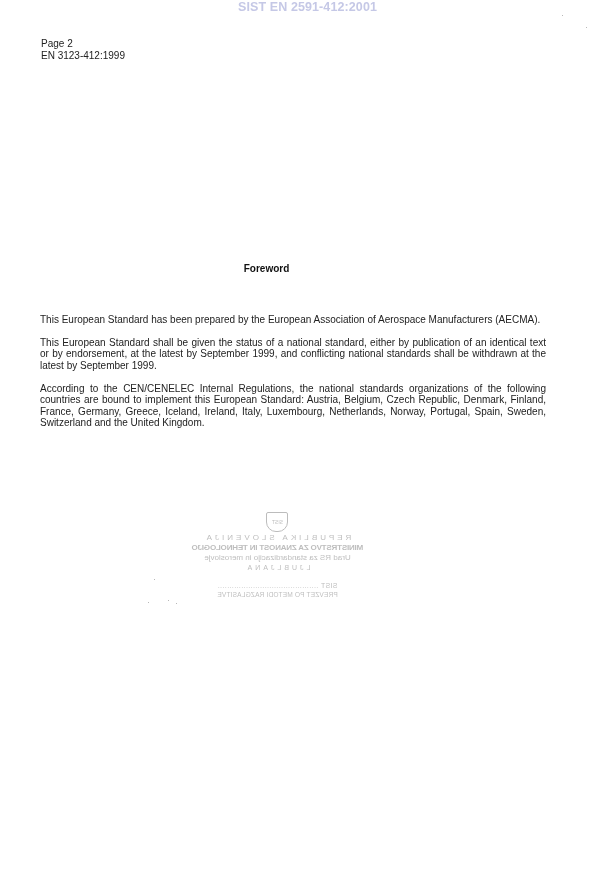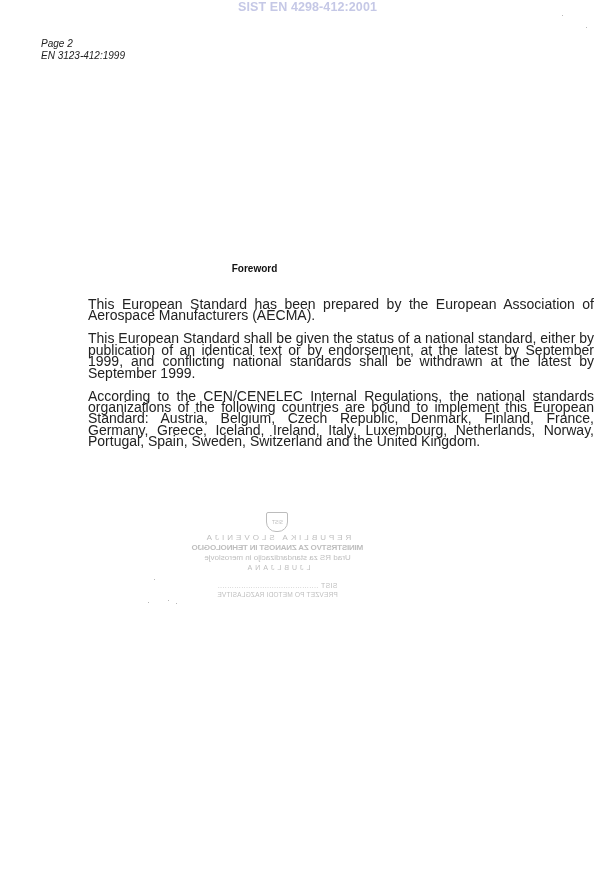--- a/index.html
+++ b/index.html
@@ -27,41 +27,40 @@
       letter-spacing: 0.1px;
       line-height: 14px;
     }
     .header {
       position: absolute;
       left: 41px;
       top: 38px;
       font-size: 10px;
       line-height: 12px;
       color: #222;
-      font-style: italic;
     }
     .title {
       position: absolute;
       left: 0;
       width: 509px;
       top: 263px;
       text-align: center;
       font-size: 10px;
       font-weight: bold;
       color: #111;
+      padding-left: 12px;
     }
     .body-text {
       position: absolute;
       left: 40px;
       width: 506px;
-      top: 299px;
-      font-size: 14px;
+      top: 314px;
+      font-size: 10px;
       line-height: 11.4px;
       color: #222;
-      margin-left: 48px;
     }
     .body-text p {
       margin: 0 0 11.6px 0;
       text-align: justify;
     }
     .stamp {
       position: absolute;
       left: 185px;
       top: 512px;
       width: 185px;
@@ -91,21 +90,21 @@
       position: absolute;
       width: 1px;
       height: 1px;
       background: #888;
       opacity: 0.6;
     }
   </style>
 </head>
 <body>
 
-<div class="watermark">SIST EN 4298-412:2001</div>
+<div class="watermark">SIST EN 2591-412:2001</div>
 
 <div class="header">
   <div>Page 2</div>
   <div>EN 3123-412:1999</div>
 </div>
 
 <div class="title">Foreword</div>
 
 <div class="body-text">
   <p>This European Standard has been prepared by the European Association of Aerospace Manufacturers (AECMA).</p>

